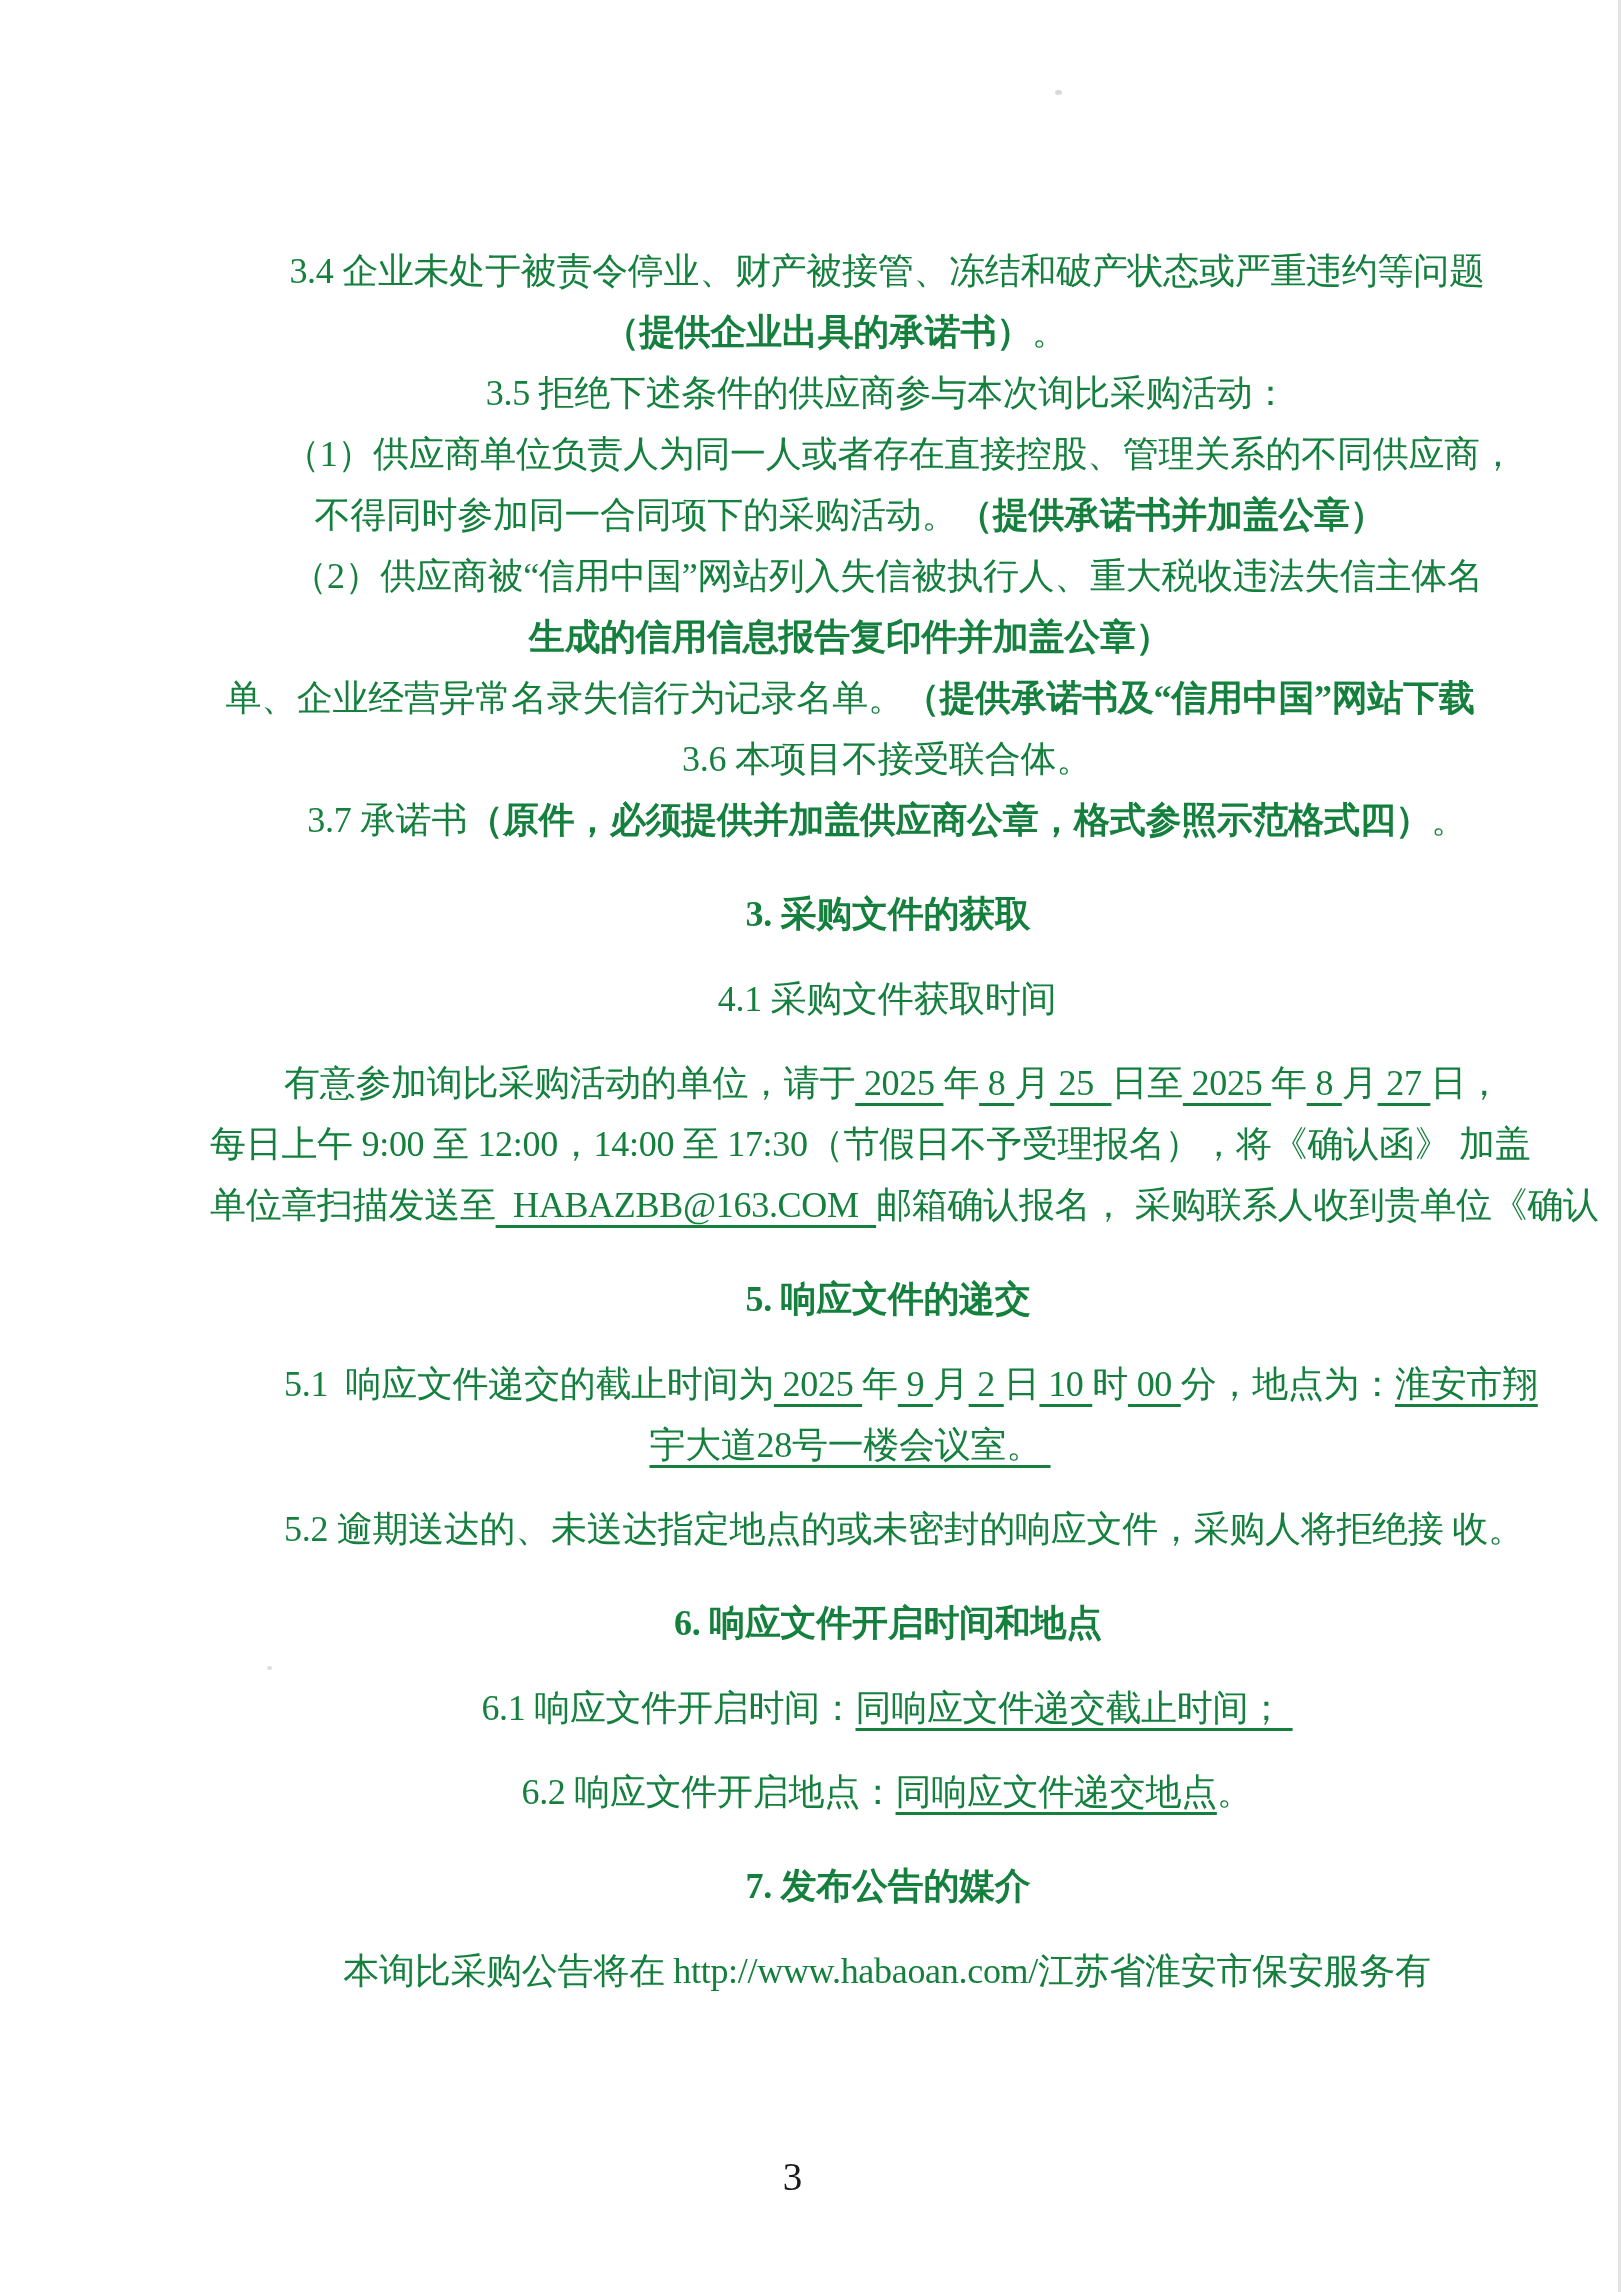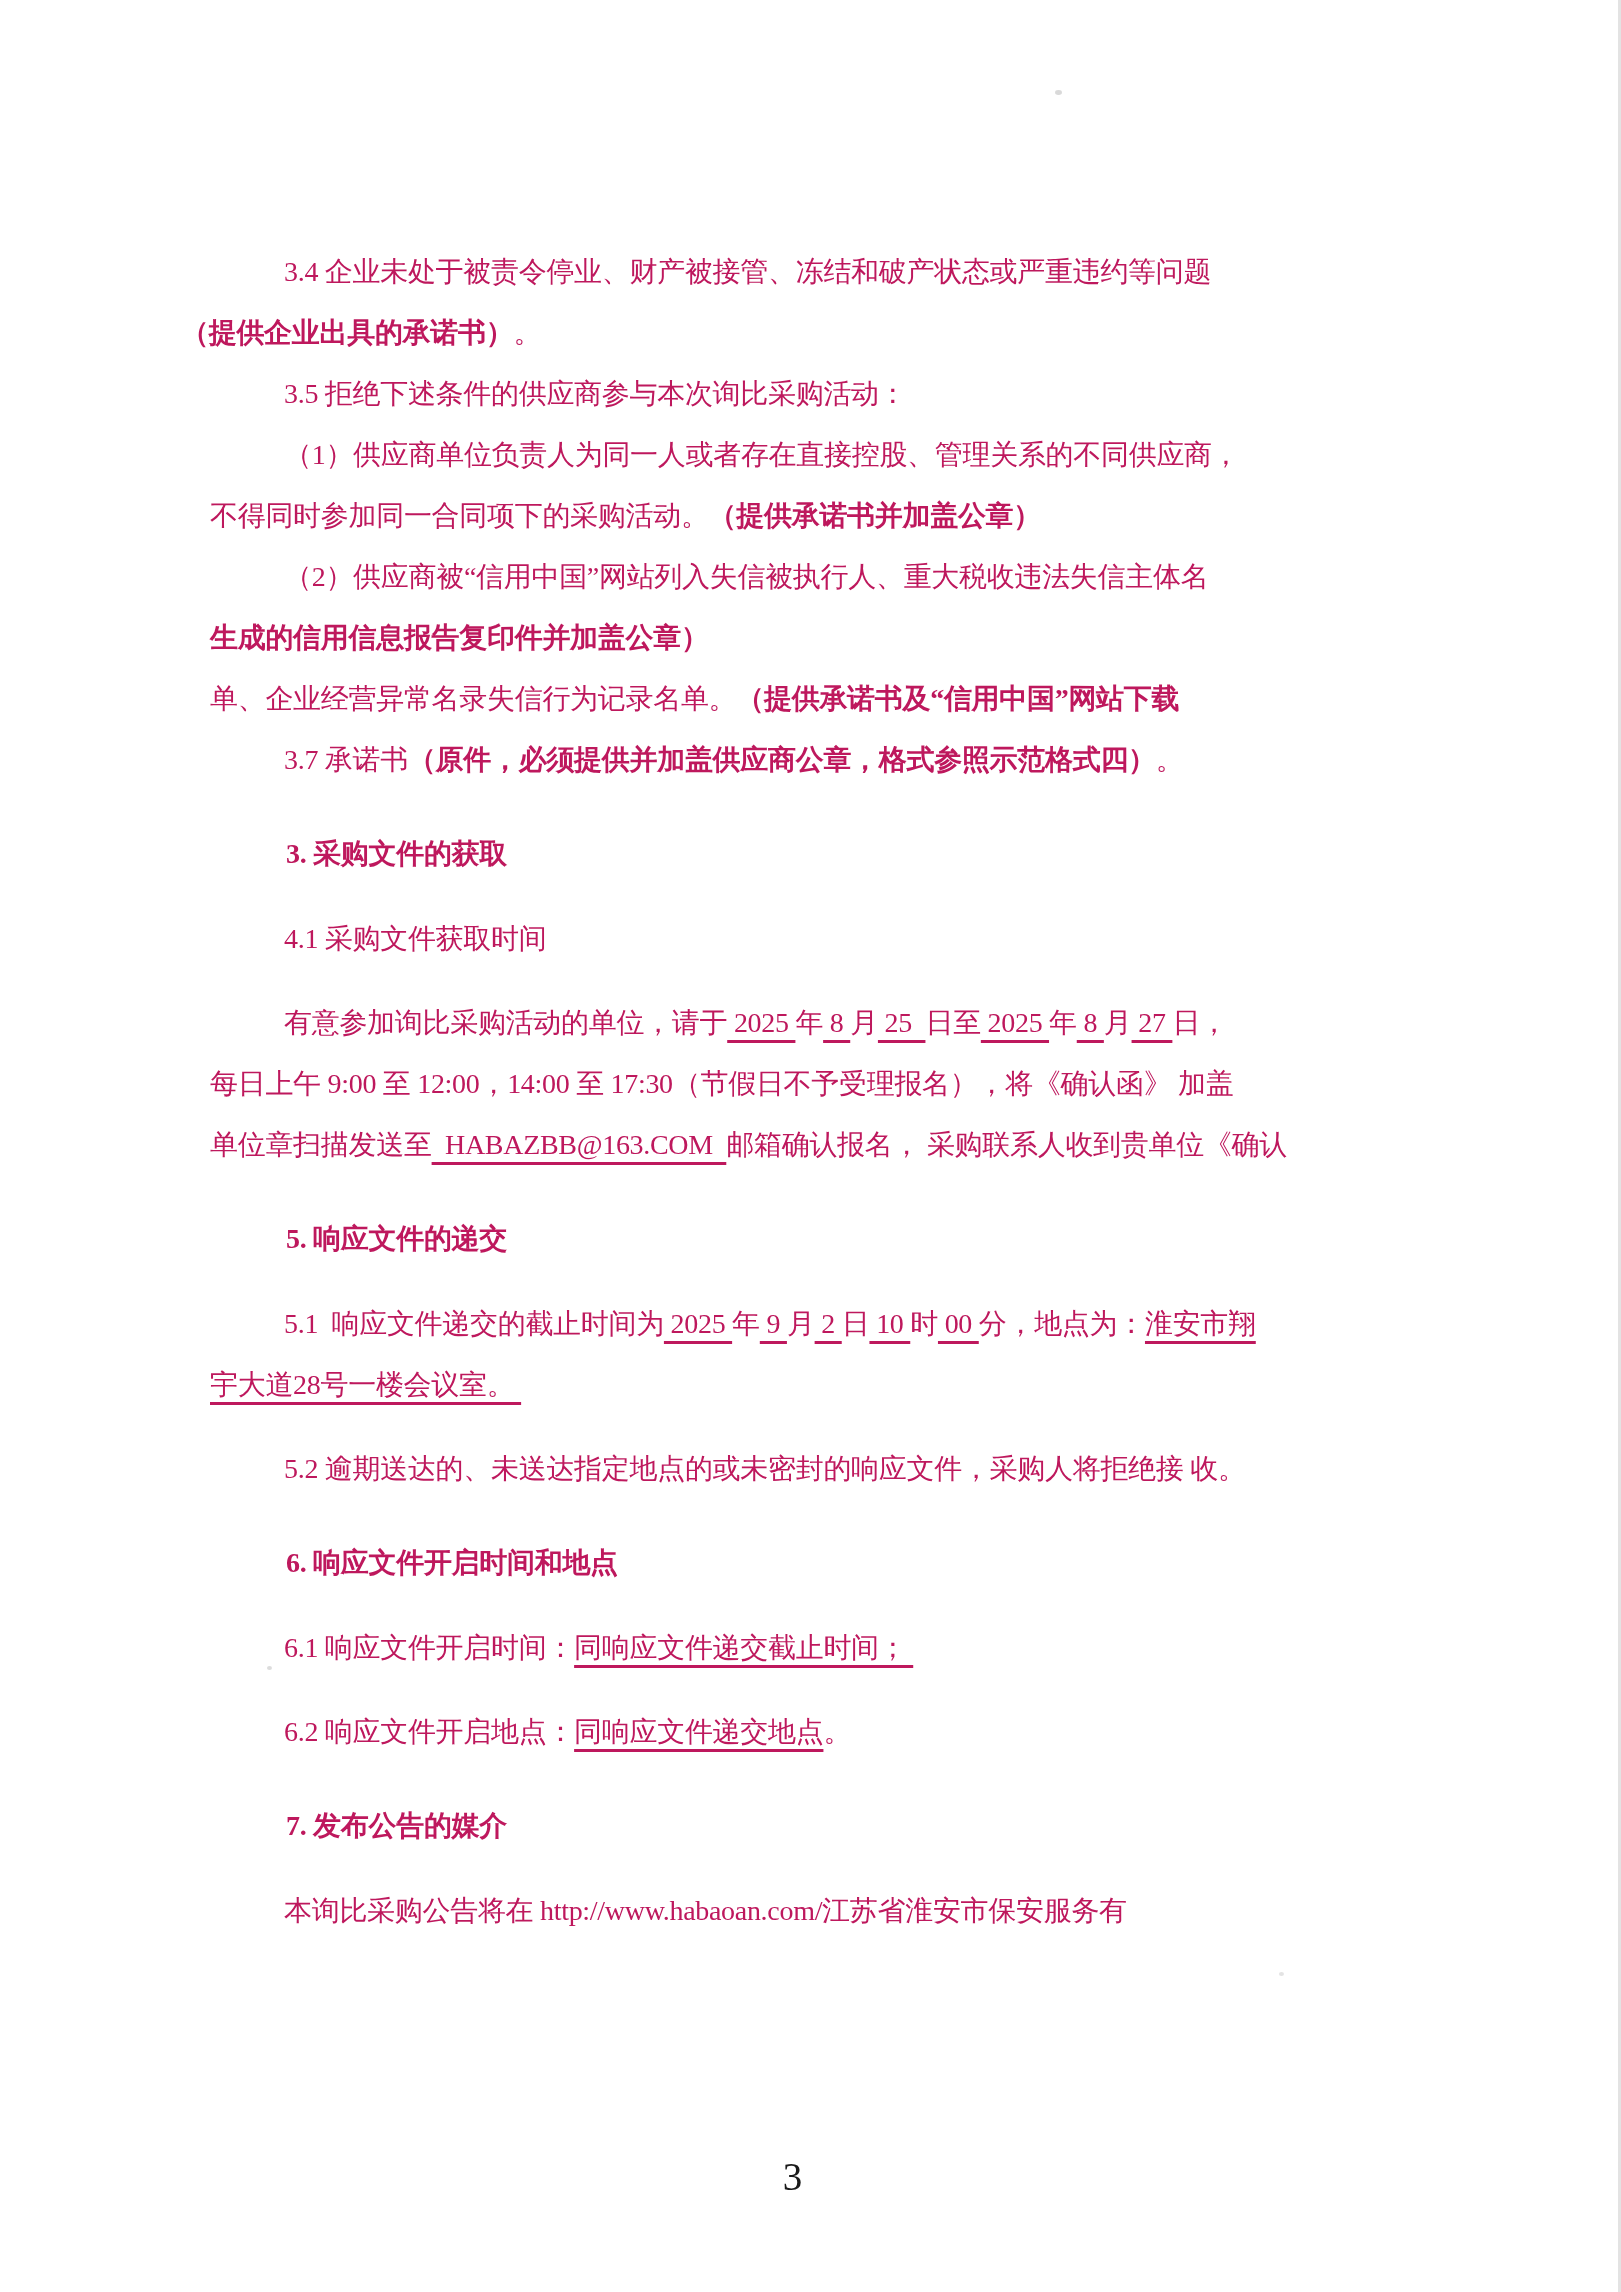--- a/index.html
+++ b/index.html
@@ -12,24 +12,25 @@
     font-family:"Liberation Serif","DejaVu Serif",serif;
     color:#111;
   }
   .content{
     position:absolute;
     left:210px;top:241px;
     width:1280px;
   }
   .line{
     white-space:pre;
-    font-size:28px;
+    font-size:36px;
     line-height:61px;
     letter-spacing:-0.3px;
-    color:#be185d;
+    color:#15803d;
+    text-align:center;
   }
   .line.i2{padding-left:74px;}
   .line.hang{margin-left:-29px;}
   .line.sp{margin-top:23.5px;}
   .line.h{
     font-weight:700;
     padding-left:76px;
     margin-top:33px;
     margin-bottom:15.7px;
   }
@@ -63,20 +64,21 @@
 <div class="page">
   <div class="content">
       <div class="line i2"><span>3.4 企业未处于被责令停业、财产被接管、冻结和破产状态或严重违约等问题</span></div>
       <div class="line hang"><span class="b">（提供企业出具的承诺书）</span><span>。</span></div>
       <div class="line i2"><span>3.5 拒绝下述条件的供应商参与本次询比采购活动：</span></div>
       <div class="line i2"><span>（1）供应商单位负责人为同一人或者存在直接控股、管理关系的不同供应商，</span></div>
       <div class="line i0"><span>不得同时参加同一合同项下的采购活动。</span><span class="b">（提供承诺书并加盖公章）</span></div>
       <div class="line i2"><span>（2）供应商被“信用中国”网站列入失信被执行人、重大税收违法失信主体名</span></div>
       <div class="line i0"><span class="b">生成的信用信息报告复印件并加盖公章）</span></div>
       <div class="line i0"><span>单、企业经营异常名录失信行为记录名单。</span><span class="b">（提供承诺书及“信用中国”网站下载</span></div>
+      <div class="line i2"><span>3.6 本项目不接受联合体。</span></div>
       <div class="line i2"><span>3.7 承诺书</span><span class="b">（原件，必须提供并加盖供应商公章，格式参照示范格式四）</span><span>。</span></div>
       <div class="line h"><span>3. 采购文件的获取</span></div>
       <div class="line i2 sp"><span>4.1 采购文件获取时间</span></div>
       <div class="line i2 sp"><span>有意参加询比采购活动的单位，请于</span><span class="u"> 2025 </span><span>年</span><span class="u"> 8 </span><span>月</span><span class="u"> 25  </span><span>日至</span><span class="u"> 2025 </span><span>年</span><span class="u"> 8 </span><span>月</span><span class="u"> 27 </span><span>日，</span></div>
       <div class="line i0"><span>每日上午 9:00 至 12:00，14:00 至 17:30（节假日不予受理报名），将《确认函》 加盖</span></div>
       <div class="line i0"><span>单位章扫描发送至</span><span class="u">  HABAZBB@163.COM  </span><span>邮箱确认报名， 采购联系人收到贵单位《确认</span></div>
       <div class="line h"><span>5. 响应文件的递交</span></div>
       <div class="line i2 sp"><span>5.1  响应文件递交的截止时间为</span><span class="u"> 2025 </span><span>年</span><span class="u"> 9 </span><span>月</span><span class="u"> 2 </span><span>日</span><span class="u"> 10 </span><span>时</span><span class="u"> 00 </span><span>分，地点为：</span><span class="u">淮安市翔</span></div>
       <div class="line i0"><span class="u">宇大道28号一楼会议室。 </span></div>
       <div class="line i2 sp"><span>5.2 逾期送达的、未送达指定地点的或未密封的响应文件，采购人将拒绝接 收。</span></div>

